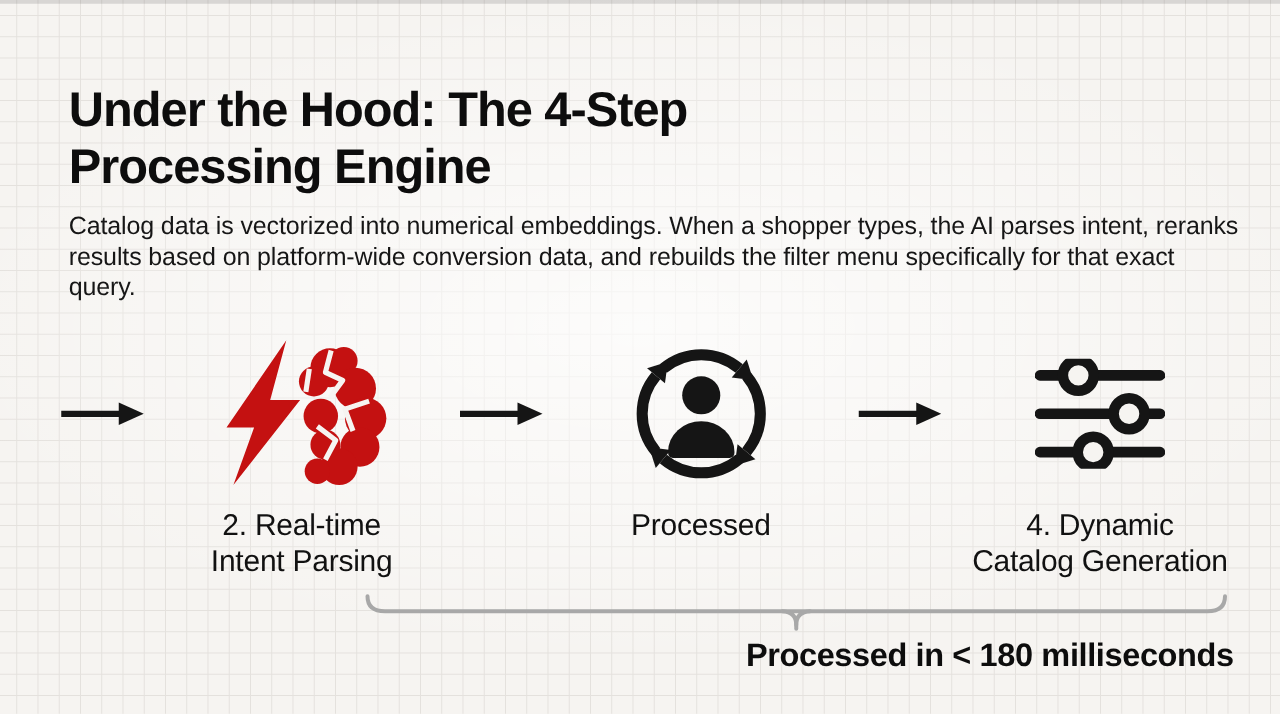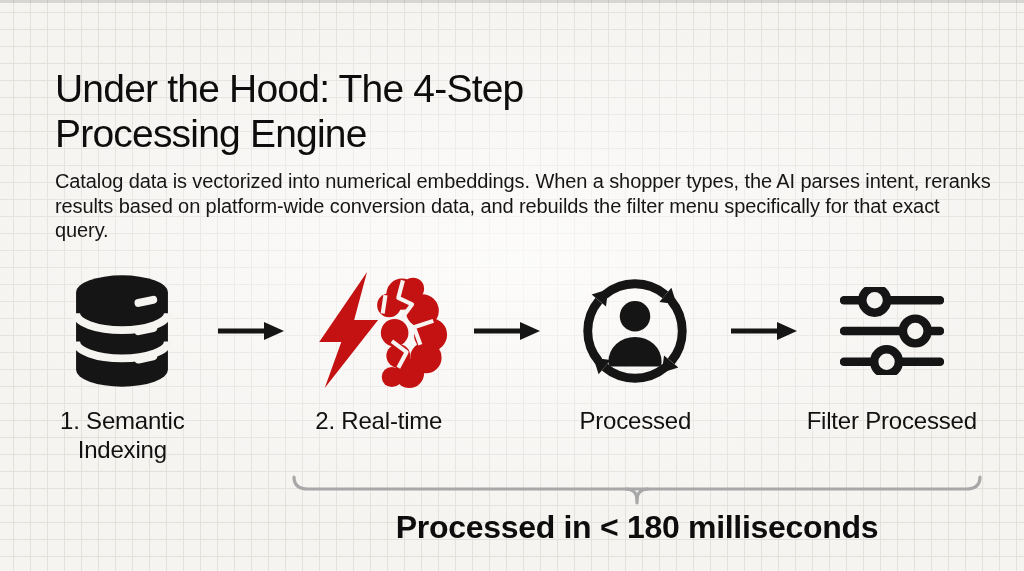--- a/index.html
+++ b/index.html
@@ -12,78 +12,62 @@
       linear-gradient(90deg, #e4e1dd 1px, transparent 1px);
     background-size:17px 17px;
     background-position:-4px -5px;
   }
   .top-strip{position:absolute;left:0;top:0;width:1024px;height:3px;background:rgba(110,110,110,0.22);}
   .vignette{position:absolute;inset:0;pointer-events:none;
     background:radial-gradient(ellipse 70% 60% at 50% 46%, rgba(255,255,255,0.72), rgba(255,255,255,0) 78%);}
   .slide{position:absolute;inset:0;}
   .title{
     position:absolute;left:55px;top:40px;width:720px;
-    font-size:39px;font-weight:400;line-height:1.16;letter-spacing:-0.8px;color:#0d0d0d;
+    font-size:39px;font-weight:700;line-height:1.16;letter-spacing:-0.8px;color:#0d0d0d;
   }
   .title span{display:block;}
   .desc{
     position:absolute;left:55px;top:149px;width:940px;
     font-size:20px;line-height:1.23;color:#161616;letter-spacing:-0.1px;
   }
   .flow{
     position:absolute;left:28px;top:266px;width:958px;
     display:flex;align-items:flex-start;
   }
   .step{width:212px;display:flex;flex-direction:column;align-items:center;}
   .icon-box{height:130px;display:flex;align-items:center;justify-content:center;}
   .arrow-col{flex:1;height:130px;display:flex;align-items:center;justify-content:center;}
   .step-label{
     margin-top:10px;font-size:24px;line-height:1.22;text-align:center;
     color:#111;font-weight:500;letter-spacing:-0.2px;
   }
   .step-label span{display:block;}
   .bracket{position:absolute;left:292px;top:474px;}
   .caption{
-    position:absolute;left:287px;top:509px;width:700px;text-align:center;
-    font-size:32px;font-weight:700;color:#0d0d0d;letter-spacing:-0.3px;
+    position:absolute;left:287px;top:509px;width:700px;text-align:right;
+    font-size:26px;font-weight:700;color:#0d0d0d;letter-spacing:-0.3px;
   }
 </style>
 </head>
 <body>
 
 <div class="top-strip"></div>
 <div class="vignette"></div>
 
 <div class="slide">
 
   <h1 class="title">
     <span>Under the Hood: The 4-Step</span>
     <span>Processing Engine</span>
   </h1>
 
   <p class="desc">Catalog data is vectorized into numerical embeddings. When a shopper types, the AI parses intent, reranks results based on platform-wide conversion data, and rebuilds the filter menu specifically for that exact query.</p>
 
   <div class="flow">
 
-    <div class="step">
-      <div class="icon-box">
-        <svg width="106" height="118" viewBox="0 0 120 132" aria-hidden="true">
-          <path d="M8,22 a52,19 0 0 1 104,0 L112,110 a52,19 0 0 1 -104,0 Z" fill="#151515"></path>
-          <path d="M8,46 a52,19 0 0 0 104,0" fill="none" stroke="#f6f4f1" stroke-width="9"></path>
-          <path d="M8,78 a52,19 0 0 0 104,0" fill="none" stroke="#f6f4f1" stroke-width="9"></path>
-          <rect x="74" y="28" width="26" height="9" rx="4.5" fill="#f6f4f1" transform="rotate(-12 87 32.5)"></rect>
-          <rect x="74" y="60" width="26" height="9" rx="4.5" fill="#f6f4f1" transform="rotate(-12 87 64.5)"></rect>
-          <rect x="74" y="92" width="26" height="9" rx="4.5" fill="#f6f4f1" transform="rotate(-12 87 96.5)"></rect>
-        </svg>
-      </div>
-      <div class="step-label">
-        <span>1. Semantic</span>
-        <span>Indexing</span>
-      </div>
-    </div>
 
     <div class="arrow-col">
       <svg width="68" height="22" viewBox="0 0 68 22" aria-hidden="true">
         <line x1="1" y1="11" x2="50" y2="11" stroke="#151515" stroke-width="5"></line>
         <polygon points="47,2 67,11 47,20" fill="#151515"></polygon>
       </svg>
     </div>
 
     <div class="step">
       <div class="icon-box">
@@ -104,20 +88,21 @@
           <g fill="none" stroke="#f6f4f1" stroke-width="4.5" stroke-linejoin="round">
             <path d="M101,11 L96,30 L111,37 L100,52"></path>
             <path d="M134,55 L113,62 L120,81"></path>
             <path d="M89,77 L105,89 L96,106"></path>
             <path d="M82,27 L79,47"></path>
           </g>
         </svg>
       </div>
       <div class="step-label">
         <span>2. Real-time</span>
+        <span>Intent Parsing</span>
       </div>
     </div>
 
     <div class="arrow-col">
       <svg width="68" height="22" viewBox="0 0 68 22" aria-hidden="true">
         <line x1="1" y1="11" x2="50" y2="11" stroke="#151515" stroke-width="5"></line>
         <polygon points="47,2 67,11 47,20" fill="#151515"></polygon>
       </svg>
     </div>
 
@@ -161,21 +146,22 @@
             <line x1="4" y1="75" x2="101" y2="75"></line>
           </g>
           <g stroke="#151515" stroke-width="8.5" fill="#f6f4f1">
             <circle cx="35" cy="13" r="12.5"></circle>
             <circle cx="76" cy="44" r="12.5"></circle>
             <circle cx="47" cy="75" r="12.5"></circle>
           </g>
         </svg>
       </div>
       <div class="step-label">
-        <span>Filter Processed</span>
+        <span>4. Dynamic</span>
+        <span>Catalog Generation</span>
       </div>
     </div>
 
   </div>
 
   <div class="bracket">
     <svg width="690" height="34" viewBox="0 0 690 34" aria-hidden="true">
       <g fill="none" stroke="#a8a8a8" stroke-width="3.2" stroke-linecap="round">
         <path d="M2,3 Q2,15 16,15 L674,15 Q688,15 688,3"></path>
         <path d="M334,15 Q345,15.5 345,26 L345,29"></path>

